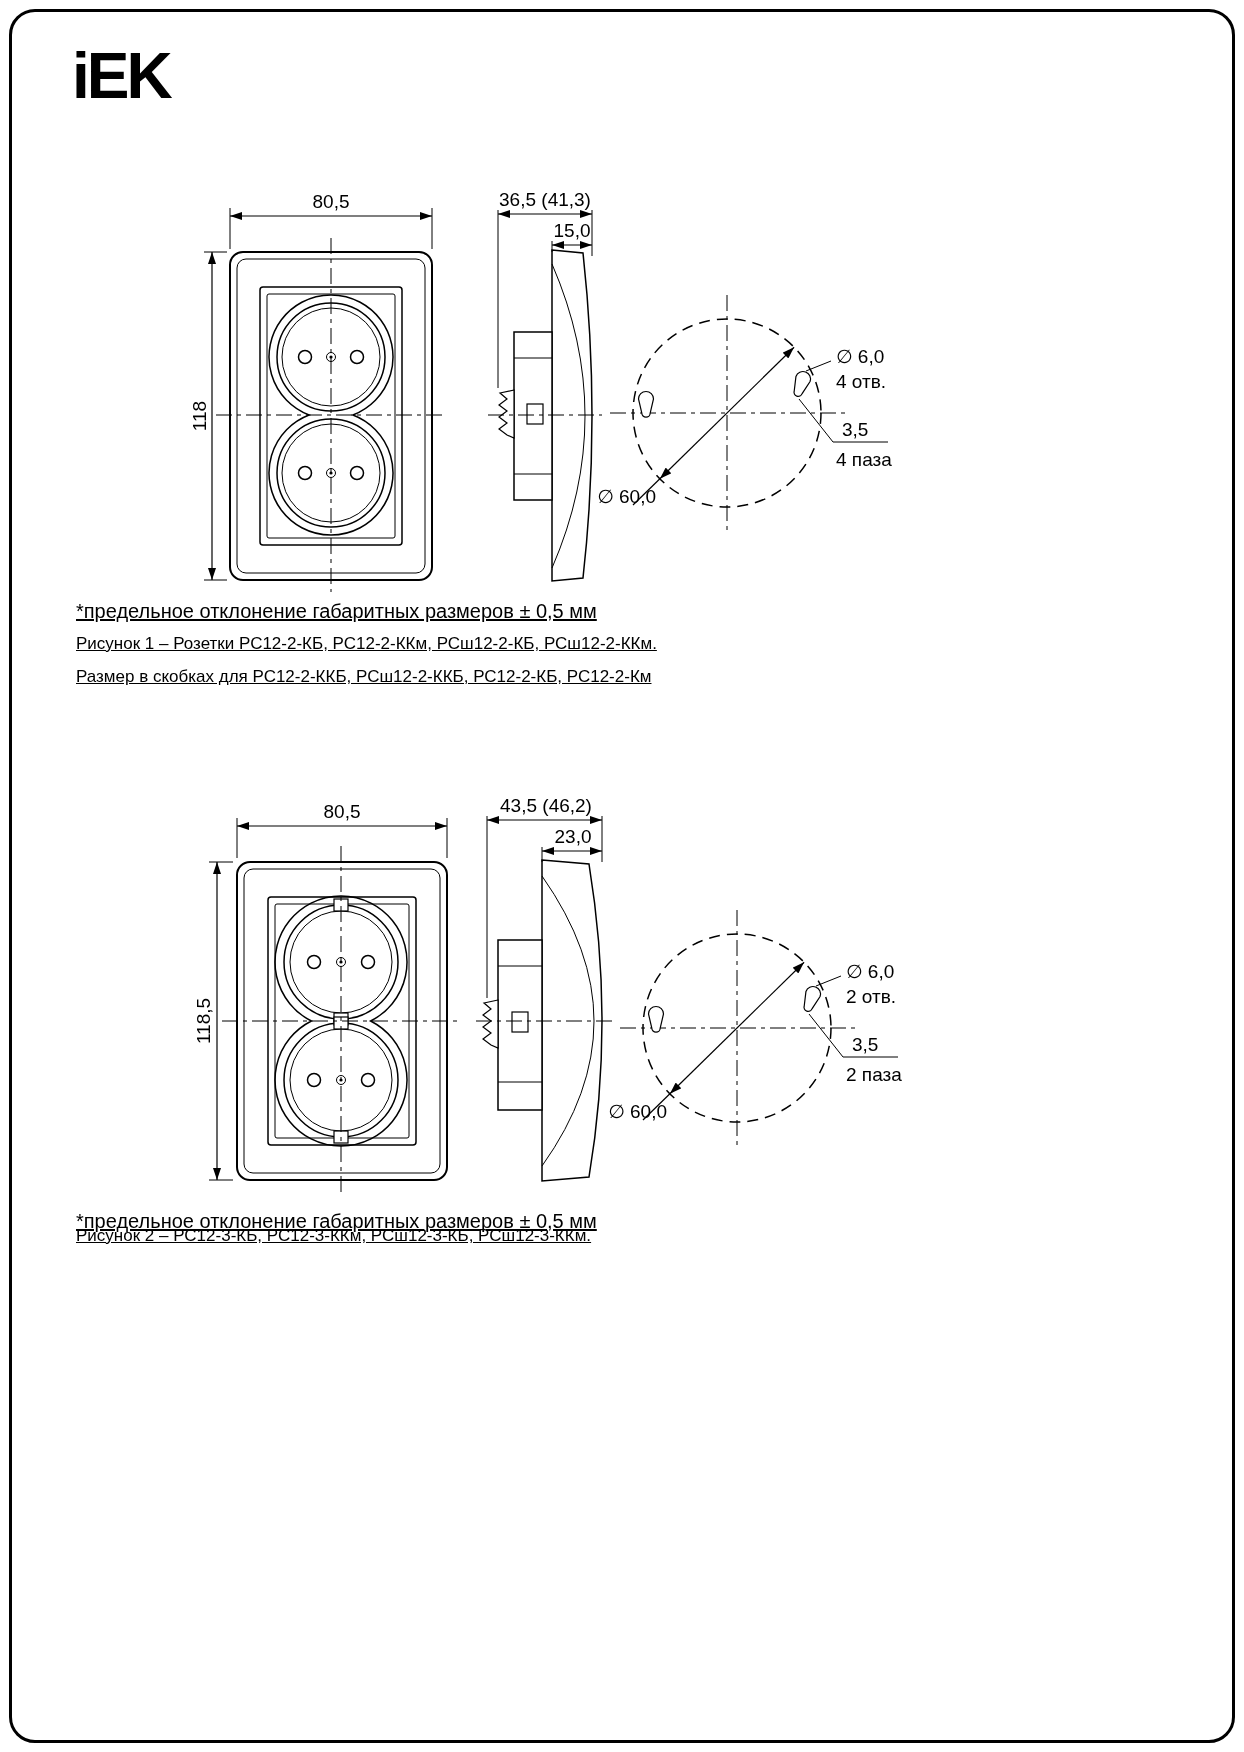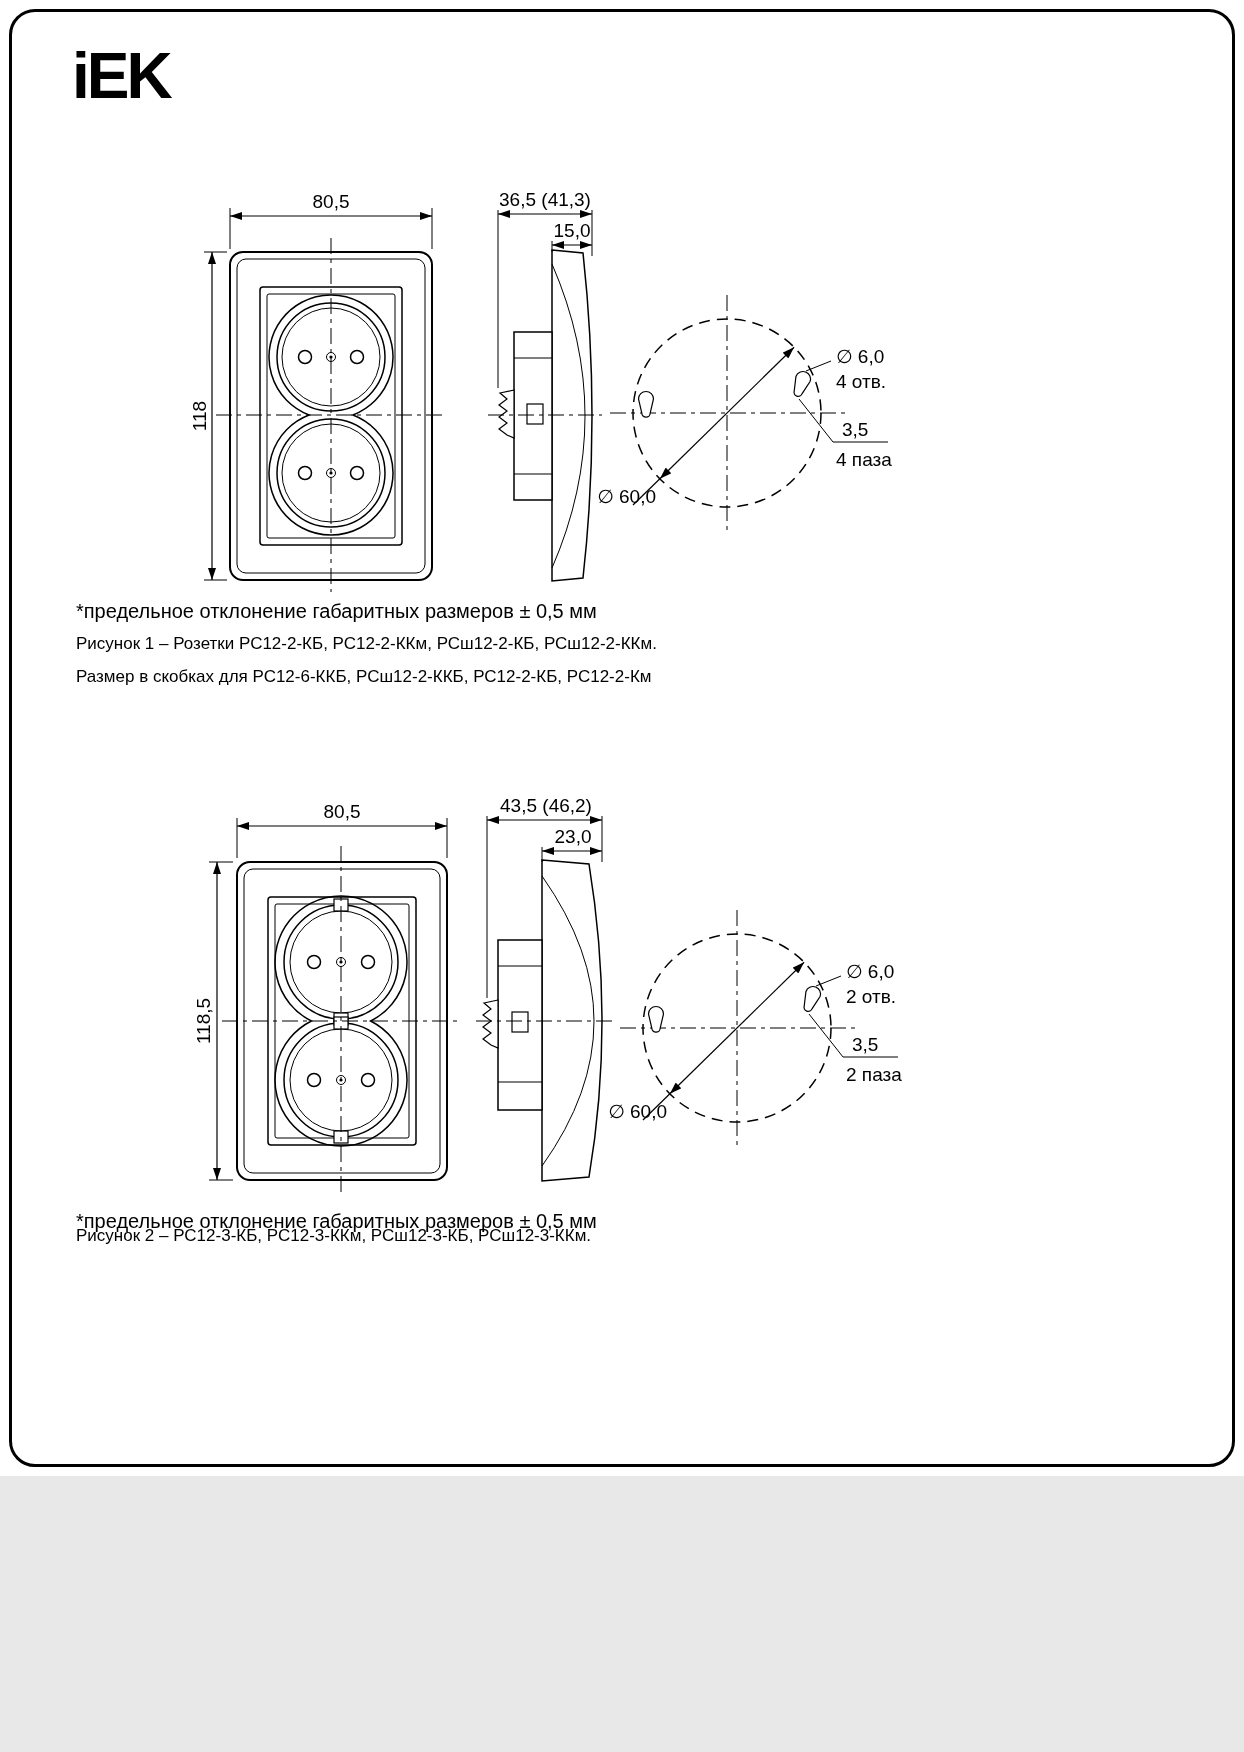--- a/index.html
+++ b/index.html
@@ -1,23 +1,23 @@
 <!DOCTYPE html>
 <html><head>
 <meta charset="utf-8">
 <style>
   html,body{margin:0;padding:0;background:#e8e8e8;}
-  .page{position:relative;width:1244px;height:1476px;background:#fff;overflow:hidden;
+  .page{position:relative;width:1244px;height:1752px;background:#fff;overflow:hidden;
         font-family:"Liberation Sans","DejaVu Sans",sans-serif;color:#000;}
   .page-border{position:absolute;left:9px;top:9px;right:9px;bottom:9px;
         border:3.5px solid #000;border-radius:26px;}
   .logo{position:absolute;left:72px;top:44px;font-size:64px;font-weight:900;
         letter-spacing:-3px;line-height:1;}
   .fig{position:absolute;left:0;width:1244px;}
-  .txt{position:absolute;left:76px;white-space:nowrap;}
+  .txt{position:absolute;left:76px;white-space:nowrap;text-decoration:underline;}
   .note{font-size:20px;}
   .cap{font-size:17px;}
   
   .s1{stroke:#000;stroke-width:1;fill:none}
   .s12{stroke:#000;stroke-width:1.2;fill:none}
   .s15{stroke:#000;stroke-width:1.5;fill:none}
   .s2{stroke:#000;stroke-width:2;fill:none}
   .dim{stroke:#000;stroke-width:1.2;fill:none}
   .cl{stroke:#000;stroke-width:1;fill:none;stroke-dasharray:16 5 4 5}
   .dashc{stroke-dasharray:11 7}
@@ -102,21 +102,21 @@
       <text x="836" y="388" class="lbl start">4 отв.</text>
       <line x1="799" y1="399" x2="833" y2="442" class="s1"></line>
       <line x1="833" y1="442" x2="888" y2="442" class="s1"></line>
       <text x="842" y="436" class="lbl start">3,5</text>
       <text x="836" y="466" class="lbl start">4 паза</text>
     </g>
   </svg>
 
   <div class="txt note" style="top:600px">*предельное отклонение габаритных размеров ± 0,5 мм</div>
   <div class="txt cap" style="top:634px">Рисунок 1 – Розетки РС12-2-КБ, РС12-2-ККм, РСш12-2-КБ, РСш12-2-ККм.</div>
-  <div class="txt cap" style="top:667px">Размер в скобках для РС12-6-ККБ, РСш12-2-ККБ, РС12-2-КБ, РС12-2-Км</div>
+  <div class="txt cap" style="top:667px">Размер в скобках для РС12-2-ККБ, РСш12-2-ККБ, РС12-2-КБ, РС12-2-Км</div>
 
   <svg class="fig" style="top:780px;height:445px" viewBox="0 780 1244 445">
     <defs>
       <marker id="arr2" markerUnits="userSpaceOnUse" markerWidth="12" markerHeight="8" viewBox="0 0 12 8" refX="12" refY="4" orient="auto-start-reverse">
         <path d="M0,0 L12,4 L0,8 Z" fill="#000"></path>
       </marker>
     </defs>
 
     <g>
       <rect x="237" y="862" width="210" height="318" rx="13" class="s2 wf"></rect>

